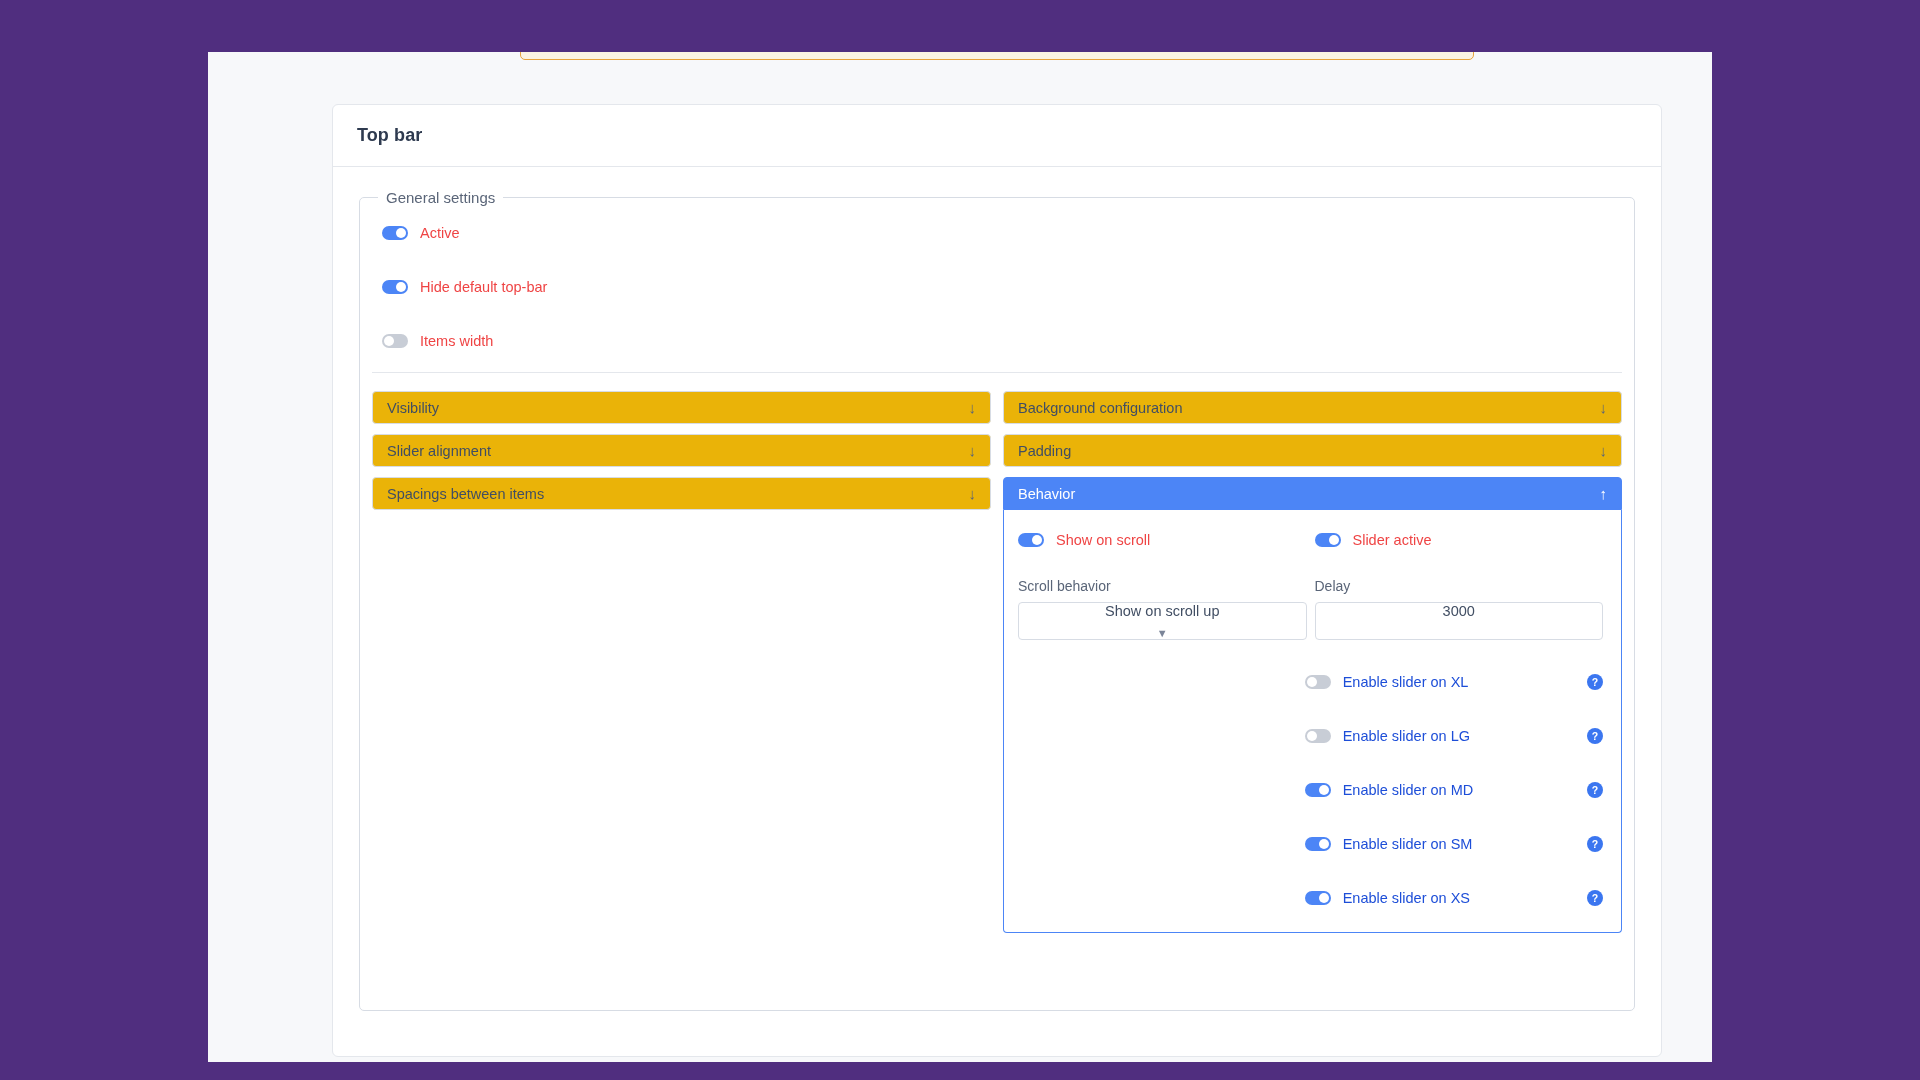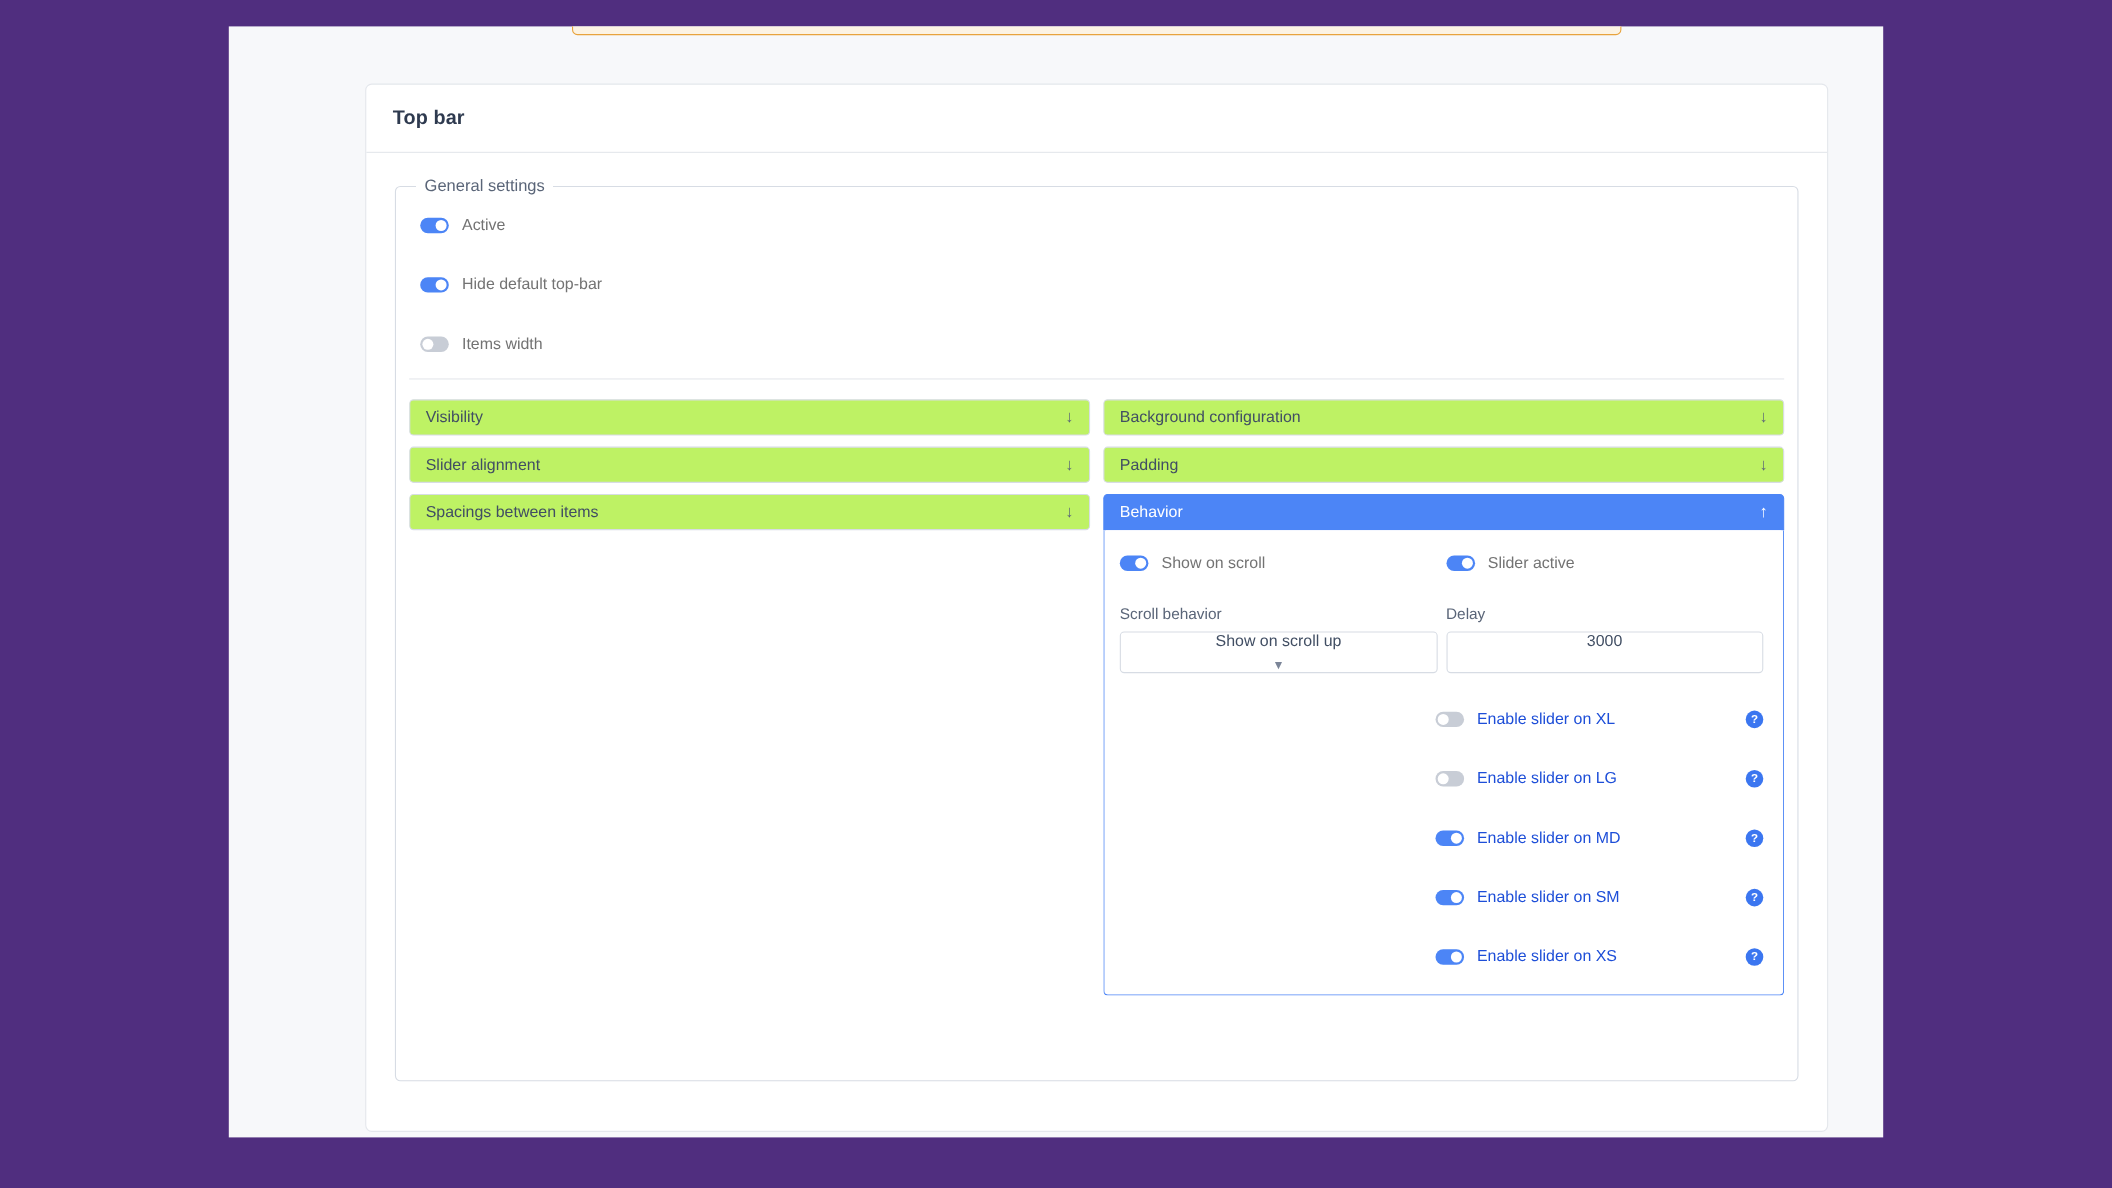--- a/index.html
+++ b/index.html
@@ -13,21 +13,21 @@
   body {
     font-family: "Liberation Sans", sans-serif;
     background: #502E7F;
     position: relative;
   }
 
   
   .page-surface {
     position: absolute;
     left: 208px;
-    top: 24px;
+    top: 52px;
     width: 1504px;
     height: 1010px;
     background: #F7F8FA;
     overflow: hidden;
     text-decoration: underline;
   }
 
   
   .alert-strip {
     position: absolute;
@@ -113,21 +113,21 @@
     display: flex;
     align-items: center;
     gap: 12px;
     height: 26px;
     margin: 0 0 0 10px;
   }
   .switch-row + .switch-row { margin-top: 28px; }
 
   .switch-label {
     font-size: 14.5px;
-    color: #737373;
+    color: #ef4444;
   }
 
   .divider {
     height: 1px;
     background: #E4E7EC;
     margin: 18px 0 0 0;
   }
 
   
   .acc-grid {
@@ -136,21 +136,21 @@
     column-gap: 12px;
     row-gap: 10px;
     margin-top: 18px;
     align-items: start;
   }
 
   .acc-head {
     height: 33px;
     border: 1px solid #D7DCE4;
     border-radius: 4px;
-    background: #bef264;
+    background: #eab308;
     display: flex;
     align-items: center;
     justify-content: space-between;
     padding: 0 14px;
     cursor: pointer;
   }
   .acc-head .acc-label {
     font-size: 14.5px;
     color: #414E63;
   }

